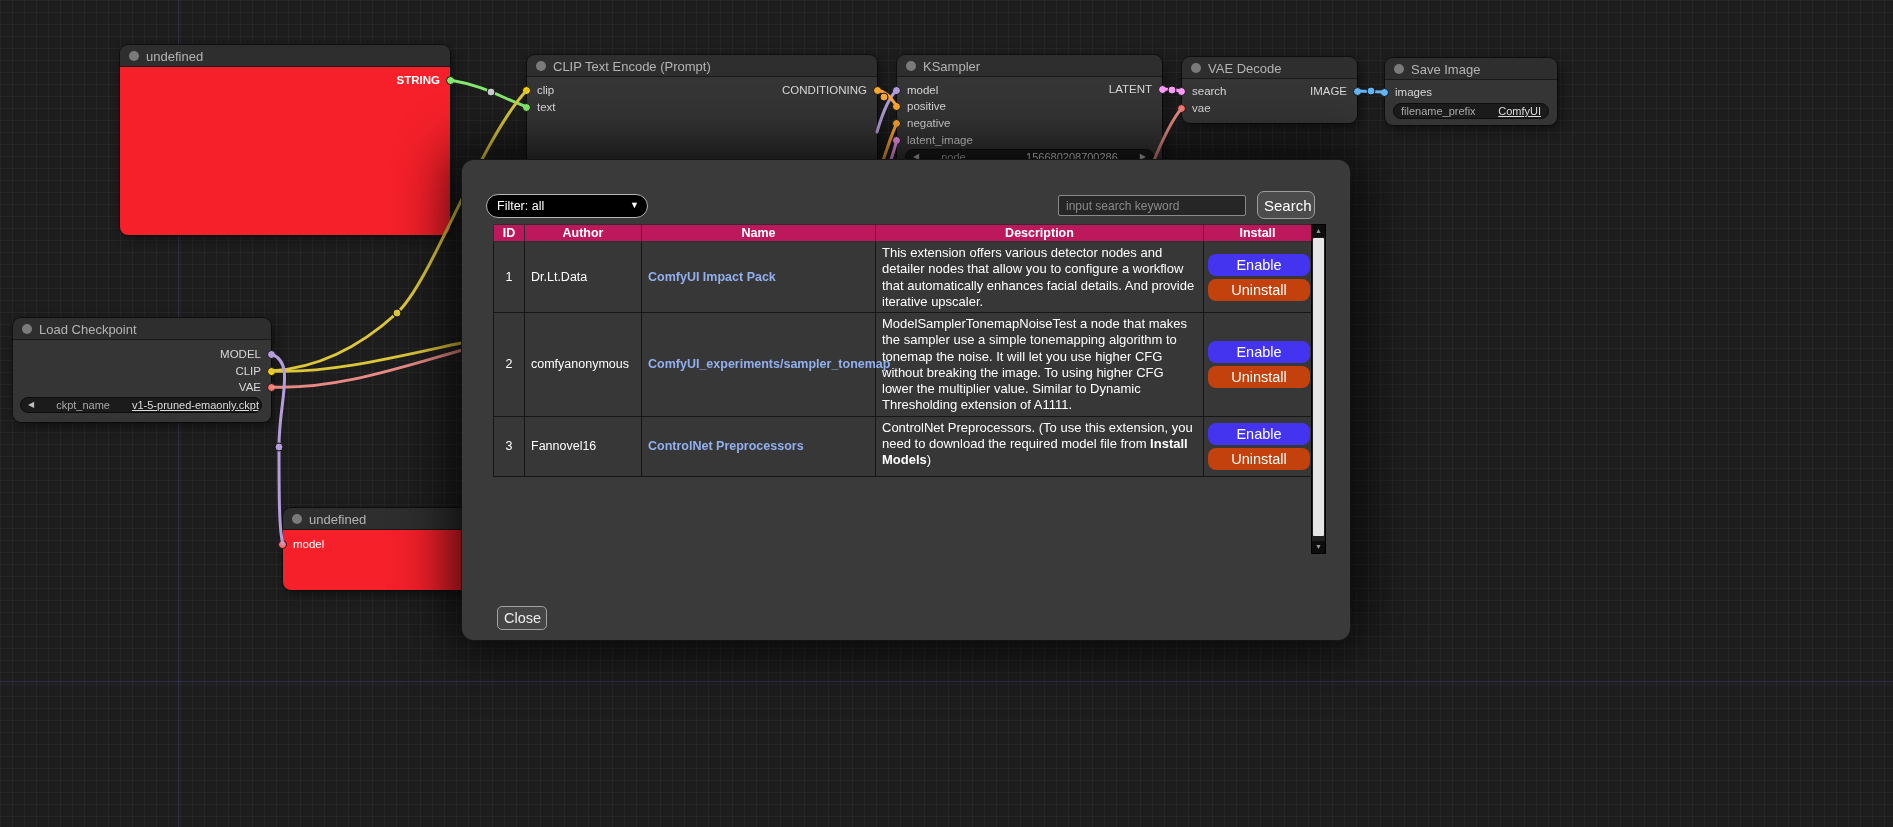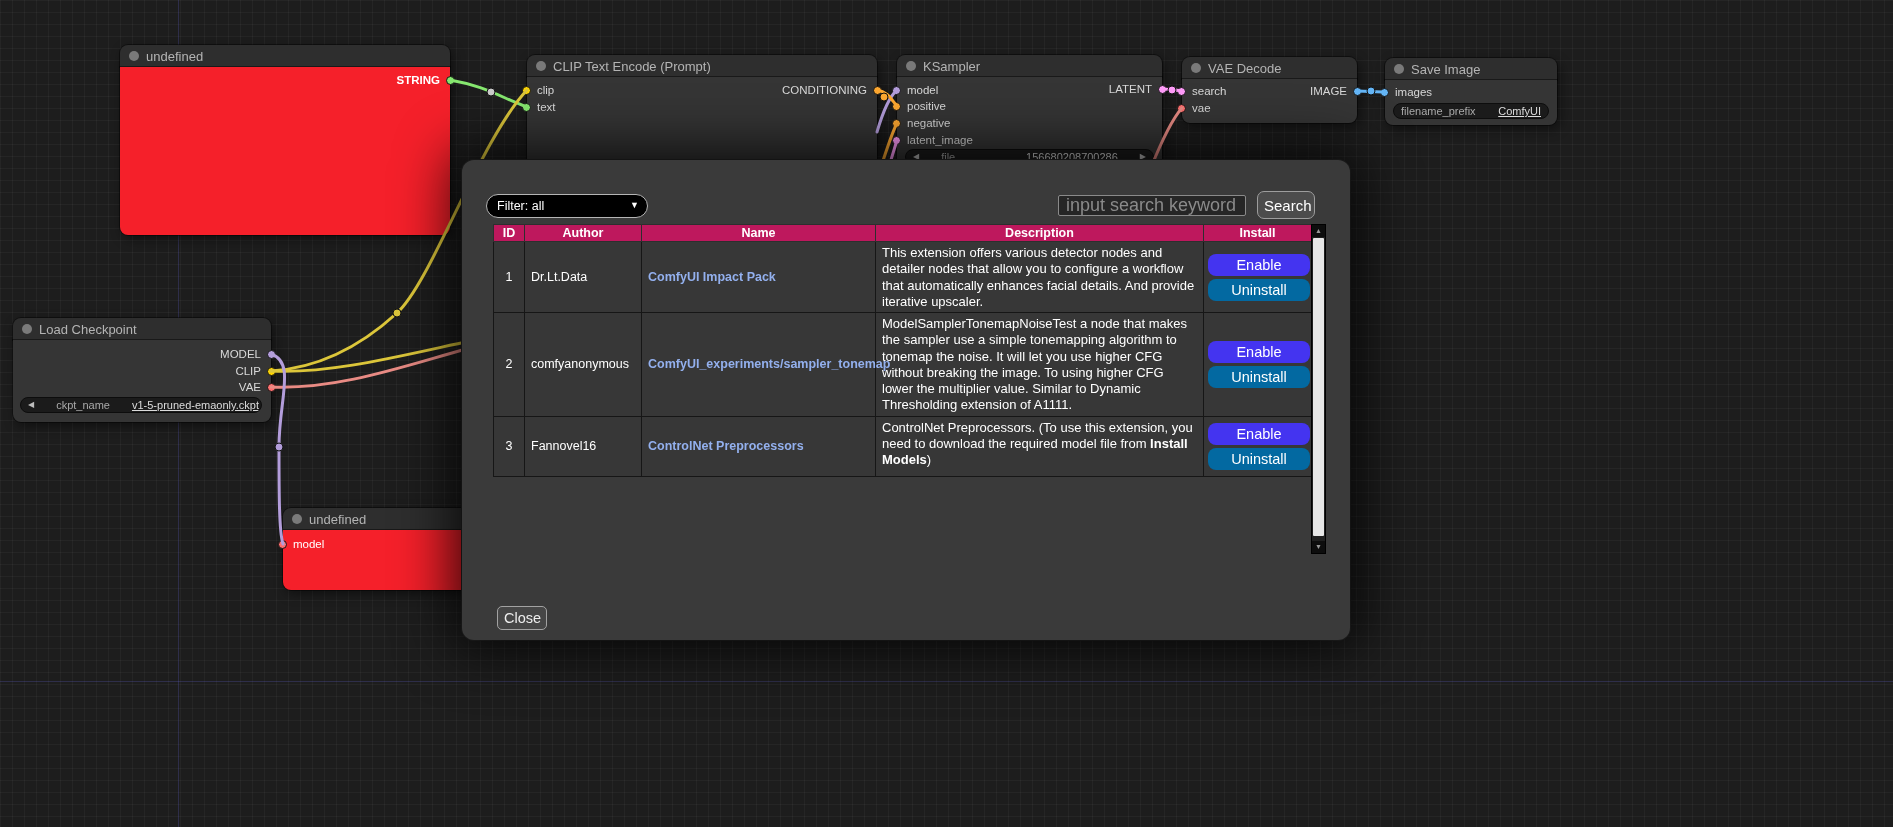--- a/index.html
+++ b/index.html
@@ -59,42 +59,42 @@
   .selectwrap { position:absolute; left:24px; top:34px; width:162px; height:24px; }
   .filtersel { width:100%; height:100%; background:#000; color:#fff;
                border:1px solid #b5b5b5; border-radius:12px; font-size:12.5px;
                padding:0 22px 0 10px; -webkit-appearance:none; -moz-appearance:none;
                appearance:none; font-family:inherit; }
   .selcaret { position:absolute; right:9px; top:6px; font-size:9px; color:#fff;
               pointer-events:none; }
 
   .searchbox { position:absolute; left:596px; top:35px; width:188px; height:21px;
                background:#262626; border:1px solid #8a8a8a; border-radius:2px;
-               color:#ddd; font-size:18px; padding:4px 7px; font-family:inherit; }
+               color:#ddd; font-size:12px; padding:4px 7px; font-family:inherit; }
   .searchbox::placeholder { color:#8a8a8a; }
   .searchbtn { position:absolute; left:795px; top:31px; width:58px; height:28px;
                background:#4c4c4c; border:1px solid #9d9d9d; border-radius:7px;
                color:#fff; font-size:15px; font-family:inherit; cursor:pointer; }
 
   table.exttable { position:absolute; left:31px; top:64px; width:818px;
                    border-collapse:collapse; font-size:12.5px; color:#fff;
                    table-layout:fixed; }
   .exttable th { background:#be185d; color:#fff; font-weight:bold; font-size:12.5px;
                  border:1px solid #2e2e2e; padding:1px 4px; height:17px; }
   .exttable td { background:#373737; border:1px solid #161616;
                  padding:2px 6px; vertical-align:middle; }
   td.c-id { text-align:center; }
   td.c-desc { font-size:13px; line-height:1.25; vertical-align:top; padding-top:3px;margin-left:37px; }
   td.c-install { text-align:center; padding:3px 4px; }
   .extlink { color:#93b0ee; font-weight:bold; text-decoration:none; }
   .btnpill { display:block; width:102px; height:22px; margin:3px auto; border:none;
              border-radius:8px; color:#fff; font-size:14.5px; line-height:20px;
              text-align:center; font-family:inherit; cursor:pointer; }
   .btnpill.enable    { background:#4434f0; }
-  .btnpill.uninstall { background:#0369a1; }
+  .btnpill.uninstall { background:#c2410c; }
 
   .vscroll { position:absolute; left:849px; top:64px; width:15px; height:330px;
              background:#1f1f1f; border:1px solid #000; }
   .scr-arrow { position:absolute; left:0; width:100%; height:12px; background:#0d0d0d;
                color:#999; font-size:7px; line-height:12px; text-align:center;
                cursor:pointer; }
   .scr-arrow.up { top:0; }
   .scr-arrow.down { bottom:0; }
   .scr-thumb { position:absolute; left:1px; right:1px; top:13px; height:298px;
                background:#e6e6e6; border-radius:1px; cursor:pointer; }
@@ -165,21 +165,21 @@
       <div class="port in" style="top:56px;">
         <span class="pdot" style="background:#ff9cf9;"></span>
         <span>latent_image</span>
       </div>
       <div class="port out" style="top:5px;">
         <span class="pdot" style="background:#ff9cf9;"></span>
         <span>LATENT</span>
       </div>
       <div class="widget" style="left:8px;right:8px;top:72px;">
         <span class="warrow">◀</span>
-        <span class="wlabel">file</span>
+        <span class="wlabel">node</span>
         <span class="wvalue">156680208700286</span>
         <span class="warrow">▶</span>
       </div>
     </div>
   </div>
 
   <div class="node" style="left:1182px;top:57px;width:175px;">
     <div class="titlebar">
       <span class="titledot"></span>
       <span>VAE Decode</span>

